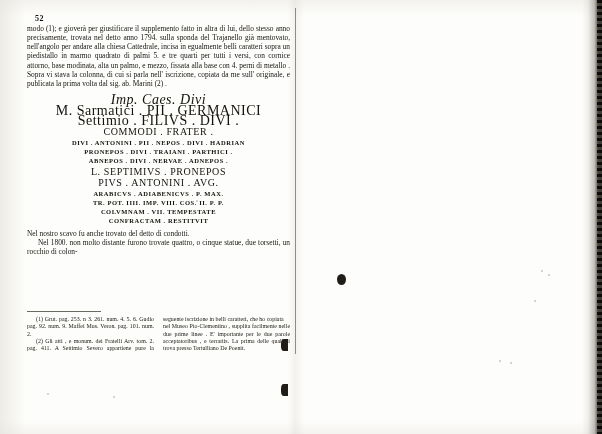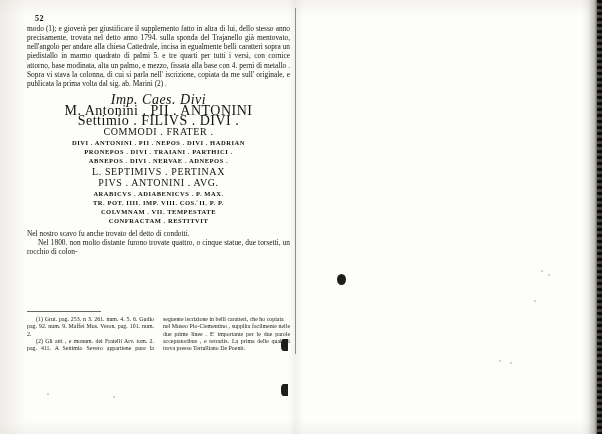--- a/index.html
+++ b/index.html
@@ -117,27 +117,27 @@
 
   <div class="page" id="page-left">
 
     <div class="folio" id="folio-left">52</div>
 
     <div class="col" id="body-left">
       <p>modo (1); e gioverà per giustificare il supplemento fatto in altra di lui, dello stesso anno precisamente, trovata nel detto anno 1794. sulla sponda del Trajanello già mentovato, nell'angolo per andare alla chiesa Cattedrale, incisa in egualmente belli caratteri sopra un piedistallo in marmo quadrato di palmi 5. e tre quarti per tutti i versi, con cornice attorno, base modinata, alta un palmo, e mezzo, fissata alla base con 4. perni di metallo . Sopra vi stava la colonna, di cui si parla nell' iscrizione, copiata da me sull' originale, e publicata la prima volta dal sig. ab. Marini (2) .</p>
 
       <div class="inscription">
         <span class="ins-line md it">Imp.  Caes.  Divi</span>
-        <span class="ins-line md">M. Antonini . PII . ANTONINI</span>
+        <span class="ins-line md">M. Sarmatici . PII . GERMANICI</span>
         <span class="ins-line md">Settimio . FILIVS . DIVI .</span>
         <span class="ins-line lg">COMMODI . FRATER .</span>
         <span class="ins-line sm">DIVI . ANTONINI . PII . NEPOS . DIVI . HADRIAN</span>
         <span class="ins-line sm">PRONEPOS . DIVI . TRAIANI . PARTHICI .</span>
         <span class="ins-line sm">ABNEPOS . DIVI . NERVAE . ADNEPOS .</span>
-        <span class="ins-line lg">L. SEPTIMIVS . PERTINAX</span>
+        <span class="ins-line lg">L. SEPTIMIVS . PRONEPOS</span>
         <span class="ins-line lg">PIVS . ANTONINI . AVG.</span>
         <span class="ins-line sm">ARABICVS . ADIABENICVS . P. MAX.</span>
         <span class="ins-line sm">TR. POT. IIII. IMP. VIII. COS. II. P. P.</span>
         <span class="ins-line sm">COLVMNAM . VII. TEMPESTATE</span>
         <span class="ins-line sm">CONFRACTAM . RESTITVIT</span>
       </div>
 
       <p>Nel nostro scavo fu anche trovato del detto di condotti.</p>
       <p class="indent">Nel 1800. non molto distante furono trovate quattro, o cinque statue, due torsetti, un rocchio di colon-</p>
     </div>

